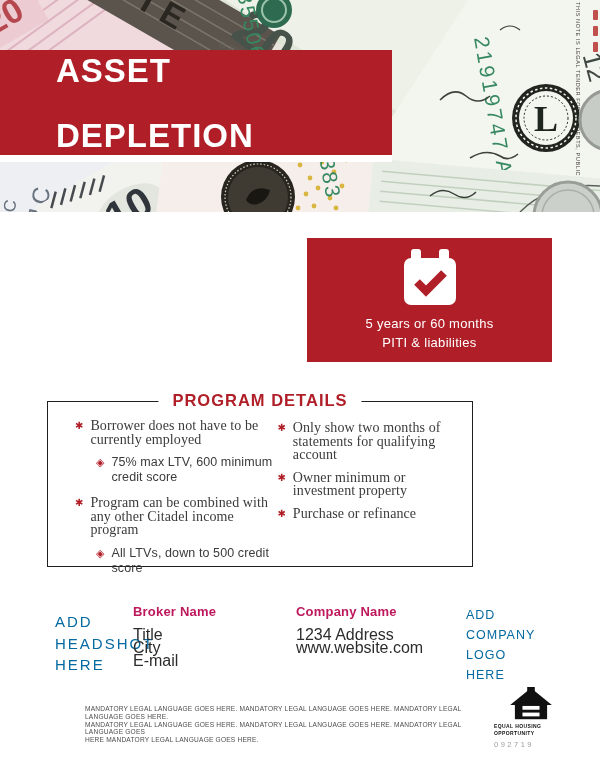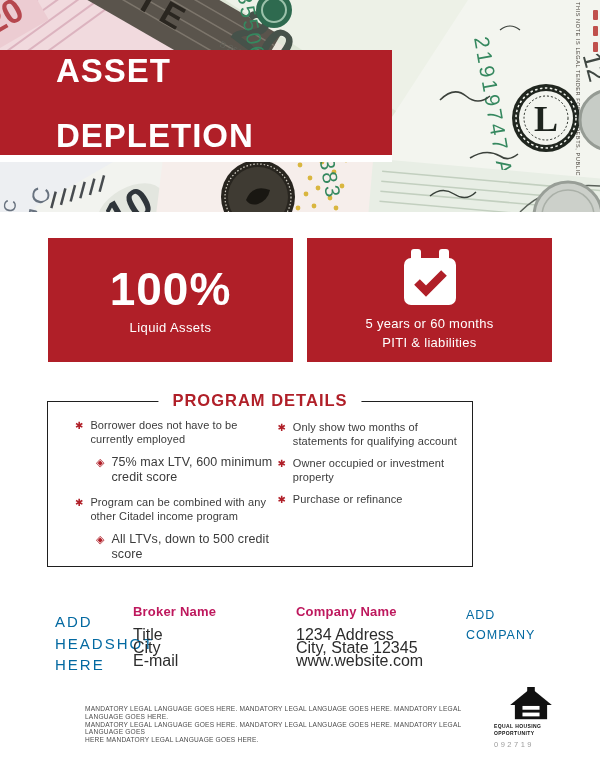--- a/index.html
+++ b/index.html
@@ -29,21 +29,21 @@
            border:1.5px solid #1f1f1f;box-sizing:border-box;background:#fff;}
   .program-title{position:absolute;top:-11px;left:50%;transform:translateX(-50%);
                  background:#fff;padding:0 14px;color:#b01f28;font-size:16.5px;font-weight:800;
                  letter-spacing:1px;white-space:nowrap;}
   .cols{display:flex;padding:17px 12px 0 27px;}
   .col-l{width:245px;}
   .col-r{width:221px;padding-top:2px;}
   .pitem{display:flex;margin-bottom:9px;}
   .star{color:#b01f28;font-size:10px;line-height:13px;margin-right:7px;
         font-family:"DejaVu Sans", sans-serif;flex:0 0 auto;}
-  .ptext{font-size:11px;line-height:13.5px;color:#3b3b3b;letter-spacing:0.1px;}
+  .ptext{font-size:14px;line-height:13.5px;color:#3b3b3b;letter-spacing:0.1px;font-family:Liberation Serif, serif;}
   .psub{display:flex;margin:0 0 11px 21px;}
   .diamond{color:#b01f28;font-size:11px;line-height:15px;margin-right:7px;
            font-family:"DejaVu Sans", sans-serif;flex:0 0 auto;}
   .pstext{font-size:12.5px;line-height:15px;color:#3b3b3b;letter-spacing:0.1px;max-width:195px;}
 
   
   .placeholder{color:#0369a1;}
   .headshot-ph{position:absolute;left:55px;top:611px;width:130px;font-size:15px;
                line-height:21.5px;letter-spacing:2px;}
   .logo-ph{position:absolute;left:466px;top:605px;width:80px;font-size:12.5px;
@@ -201,24 +201,20 @@
       <circle cx="568" cy="216" r="26" fill="none" stroke="#aab0a8" stroke-width="1.5"></circle>
     </svg>
 
     <div class="banner">
       <div class="banner-line">ASSET</div>
       <div class="banner-line">DEPLETION</div>
     </div>
     <div class="banner-underline"></div>
   </div>
 
-  <div class="stat stat-left">
-    <div class="stat-value">100%</div>
-    <div class="stat-label">Liquid Assets</div>
-  </div>
 
   <div class="stat stat-right">
     <svg class="cal-icon" width="52" height="56" viewBox="0 0 52 56">
       <rect x="7" y="0" width="10" height="17" rx="3" fill="#ffffff"></rect>
       <rect x="35" y="0" width="10" height="17" rx="3" fill="#ffffff"></rect>
       <rect x="0" y="9" width="52" height="47" rx="7" fill="#ffffff"></rect>
       <path d="M13 33 l9 9 l18 -18" stroke="#b01f28" stroke-width="8" fill="none"></path>
     </svg>
     <div class="stat-sub">5 years or 60 months</div>
     <div class="stat-sub">PITI &amp; liabilities</div>
@@ -245,21 +241,21 @@
           <span class="pstext">All LTVs, down to 500 credit score</span>
         </div>
       </div>
       <div class="col-r">
         <div class="pitem">
           <span class="star">✱</span>
           <span class="ptext">Only show two months of statements for qualifying account</span>
         </div>
         <div class="pitem">
           <span class="star">✱</span>
-          <span class="ptext">Owner occupied or investment property</span>
+          <span class="ptext">Owner minimum or investment property</span>
         </div>
         <div class="pitem">
           <span class="star">✱</span>
           <span class="ptext">Purchase or refinance</span>
         </div>
       </div>
     </div>
   </div>
 
   <div class="placeholder headshot-ph">
@@ -274,28 +270,28 @@
       <div>Title</div>
       <div>City</div>
       <div>E-mail</div>
     </div>
   </div>
 
   <div class="company">
     <div class="blk-name">Company Name</div>
     <div class="blk-lines">
       <div>1234 Address</div>
-      <div>City, State 12345</div>
       <div>www.website.com</div>
     </div>
   </div>
 
   <div class="placeholder logo-ph">
     <div>ADD</div>
     <div>COMPANY</div>
+    <div>LOGO HERE</div>
   </div>
 
   <div class="legal">
     <div>MANDATORY LEGAL LANGUAGE GOES HERE. MANDATORY LEGAL LANGUAGE GOES HERE. MANDATORY LEGAL LANGUAGE GOES HERE.</div>
     <div>MANDATORY LEGAL LANGUAGE GOES HERE. MANDATORY LEGAL LANGUAGE GOES HERE. MANDATORY LEGAL LANGUAGE GOES</div>
     <div>HERE MANDATORY LEGAL LANGUAGE GOES HERE.</div>
   </div>
 
   <div class="eho">
     <svg class="eho-house" width="42" height="36" viewBox="0 0 44 38">

